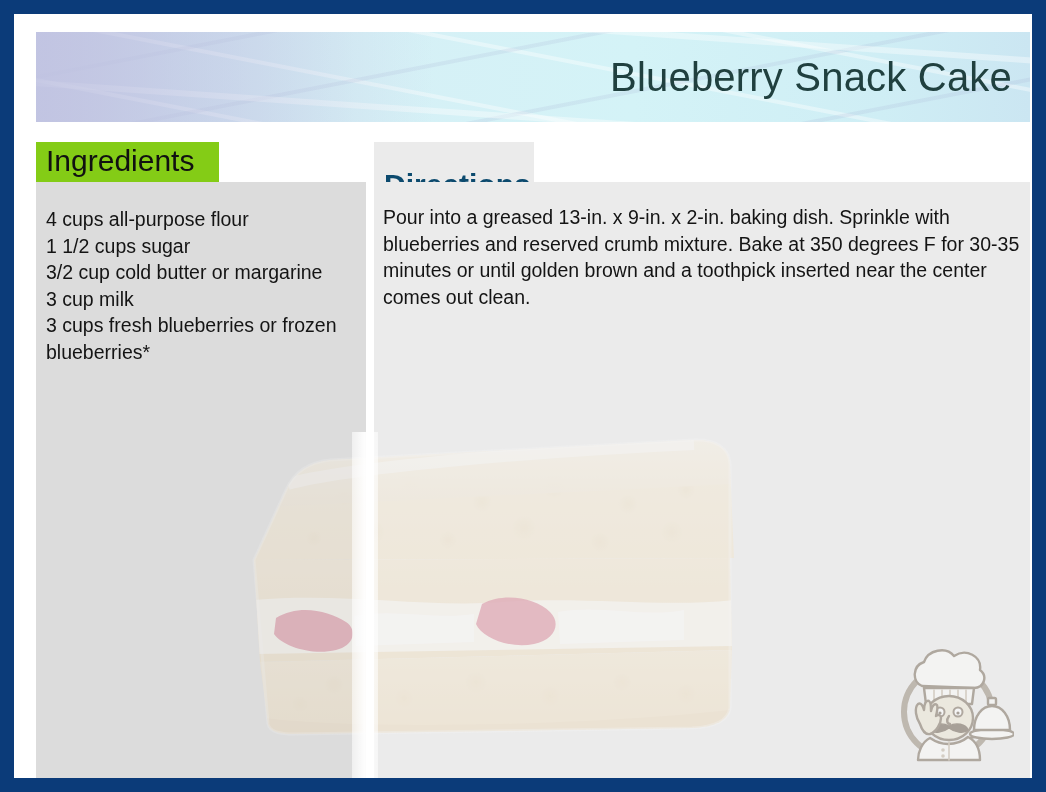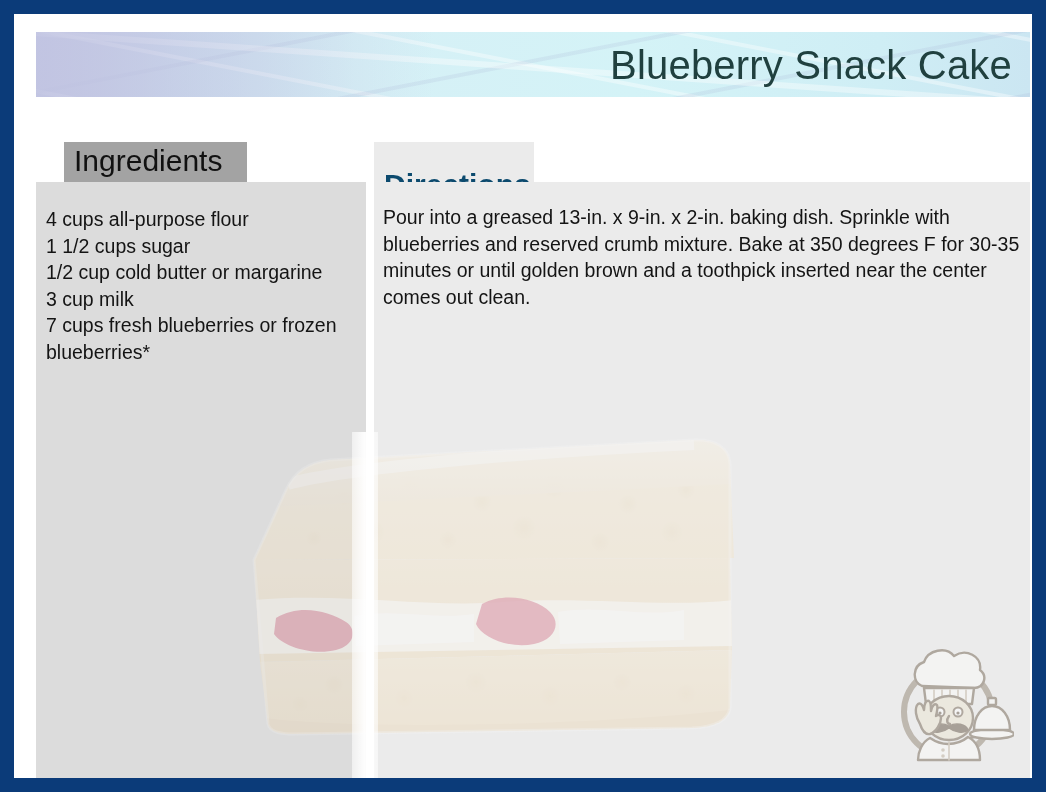--- a/index.html
+++ b/index.html
@@ -39,21 +39,21 @@
     height: 764px;
     background: #ffffff;
   }
 
   
   #banner {
     position: absolute;
     left: 22px;
     top: 18px;
     width: 994px;
-    height: 65px;
+    height: 90px;
     background:
       linear-gradient(90deg,
         rgba(197,199,226,1) 0%,
         rgba(205,222,238,1) 14%,
         rgba(214,240,246,1) 32%,
         rgba(212,243,247,1) 60%,
         rgba(207,238,245,1) 85%,
         rgba(203,230,242,1) 100%);
     overflow: hidden;
   }
@@ -116,22 +116,21 @@
     white-space: nowrap;
   }
 
   
   #ingredients-tab {
     position: absolute;
     left: 22px;
     top: 128px;
     width: 183px;
     height: 40px;
-    background: #a3a3a3;
-    margin-left: 28px;
+    background: #84cc16;
   }
   #ingredients-heading {
     position: absolute;
     left: 10px;
     top: 2px;
     font-size: 30px;
     font-weight: 400;
     color: #111111;
     white-space: nowrap;
   }
@@ -262,23 +261,23 @@
       <div id="recipe-title">Blueberry Snack Cake</div>
     </div>
 
     <div id="ingredients-tab">
       <div id="ingredients-heading">Ingredients</div>
     </div>
     <div id="ingredients-panel">
       <div id="ingredients-list">
         <div class="ing-line">4 cups all-purpose flour</div>
         <div class="ing-line">1 1/2 cups sugar</div>
-        <div class="ing-line">1/2 cup cold butter or margarine</div>
+        <div class="ing-line">3/2 cup cold butter or margarine</div>
         <div class="ing-line">3 cup milk</div>
-        <div class="ing-line">7 cups fresh blueberries or frozen blueberries*</div>
+        <div class="ing-line">3 cups fresh blueberries or frozen blueberries*</div>
       </div>
     </div>
 
     <div id="directions-tab">
       <div id="directions-heading">Directions</div>
     </div>
     <div id="directions-panel">
       <div id="directions-body">
         <p>Pour into a greased 13-in. x 9-in. x 2-in. baking dish. Sprinkle with blueberries and reserved crumb mixture. Bake at 350 degrees F for 30-35 minutes or until golden brown and a toothpick inserted near the center comes out clean.</p>
       </div>

